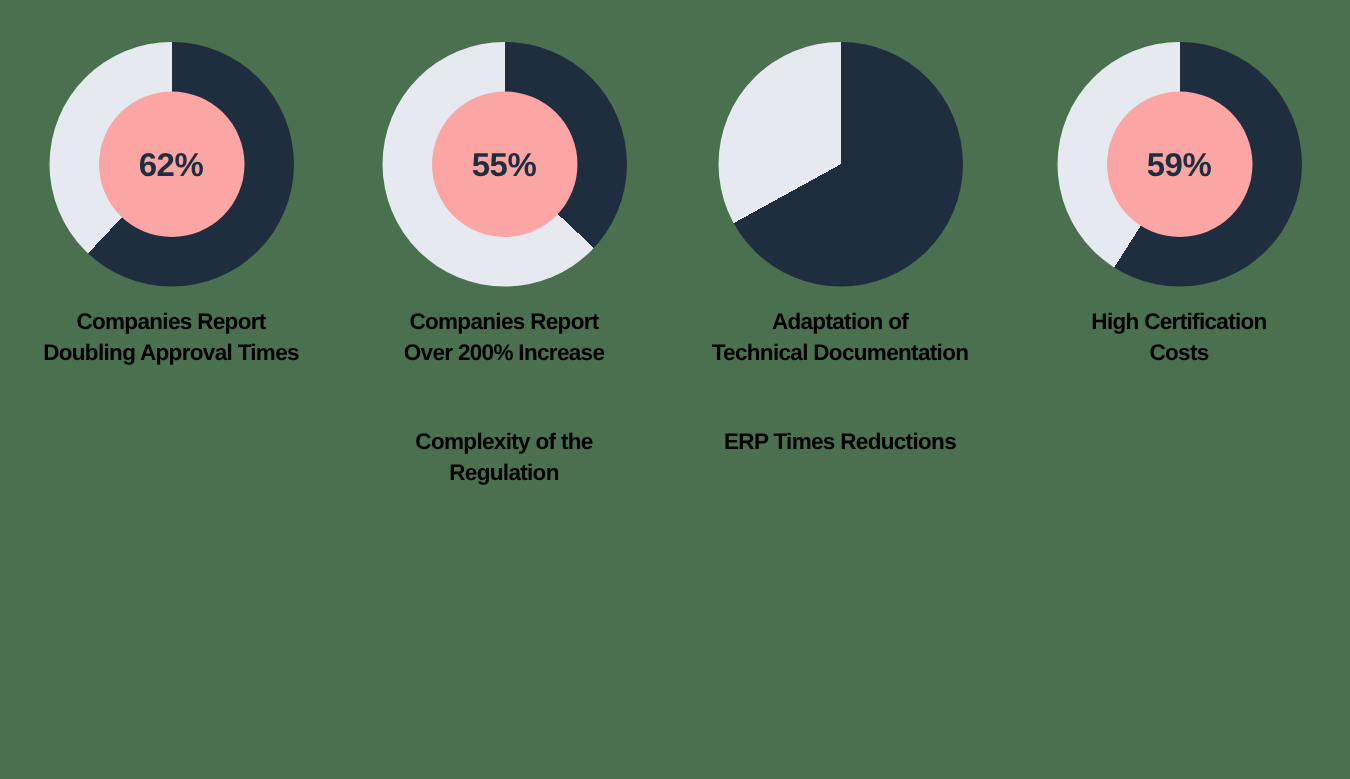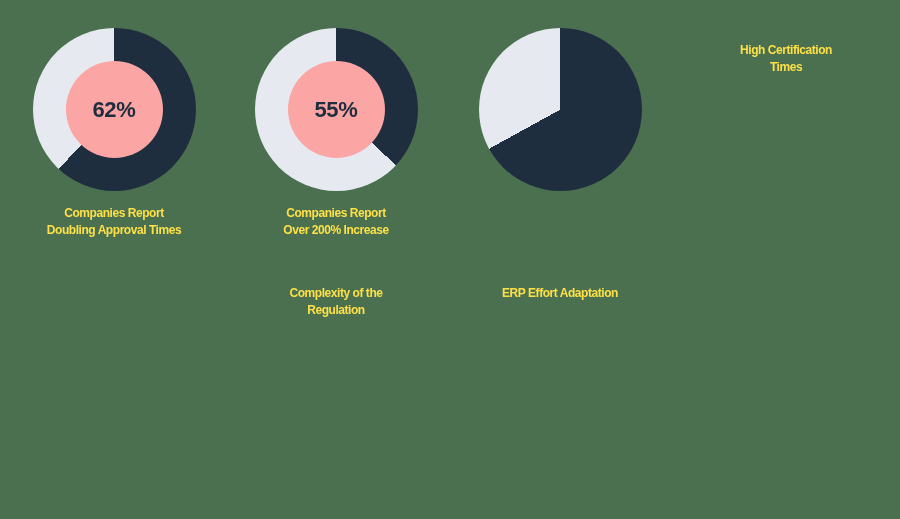--- a/index.html
+++ b/index.html
@@ -60,25 +60,25 @@
     font-size: 22px;
     font-weight: 600;
     letter-spacing: -0.3px;
     color: #1f2e3e;
     line-height: 1;
   }
 
   .donut-label {
     margin-top: 14px;
     font-family: "Liberation Sans", sans-serif;
-    font-size: 12px;
+    font-size: 15px;
     font-weight: 700;
     letter-spacing: -0.45px;
     line-height: 1.38;
-    color: #fde047;
+    color: #000000;
     white-space: pre-line;
   }
 </style>
 </head>
 <body style="background: rgb(74, 112, 80);">
 
 <div id="chart-grid">
 
   <div class="donut-cell" style="left:2px; top:28px;">
     <div class="donut-wrap">
@@ -99,29 +99,37 @@
       </div>
     </div>
     <div class="donut-label">Companies Report
 Over 200% Increase</div>
   </div>
 
   <div class="donut-cell" style="left:448px; top:28px;">
     <div class="donut-wrap">
       <div class="donut-ring" style="background: conic-gradient(rgb(31, 46, 62) 0deg, rgb(31, 46, 62) 241.2deg, rgb(230, 234, 240) 241.2deg, rgb(230, 234, 240) 360deg);"></div>
     </div>
+    <div class="donut-label">Adaptation of
+Technical Documentation</div>
   </div>
 
   <div class="donut-cell" style="left:674px; top:28px;">
+    <div class="donut-wrap">
+      <div class="donut-ring" style="background: conic-gradient(rgb(31, 46, 62) 0deg, rgb(31, 46, 62) 212.4deg, rgb(230, 234, 240) 212.4deg, rgb(230, 234, 240) 360deg);"></div>
+      <div class="donut-hub">
+        <span class="donut-value">59%</span>
+      </div>
+    </div>
     <div class="donut-label">High Certification
-Times</div>
+Costs</div>
   </div>
 
   <div class="donut-cell" style="left:224px; top:271px;">
     <div class="donut-label">Complexity of the
 Regulation</div>
   </div>
 
   <div class="donut-cell" style="left:448px; top:271px;">
-    <div class="donut-label">ERP Effort Adaptation</div>
+    <div class="donut-label">ERP Times Reductions</div>
   </div>
 
 </div>
 
 </body></html>

